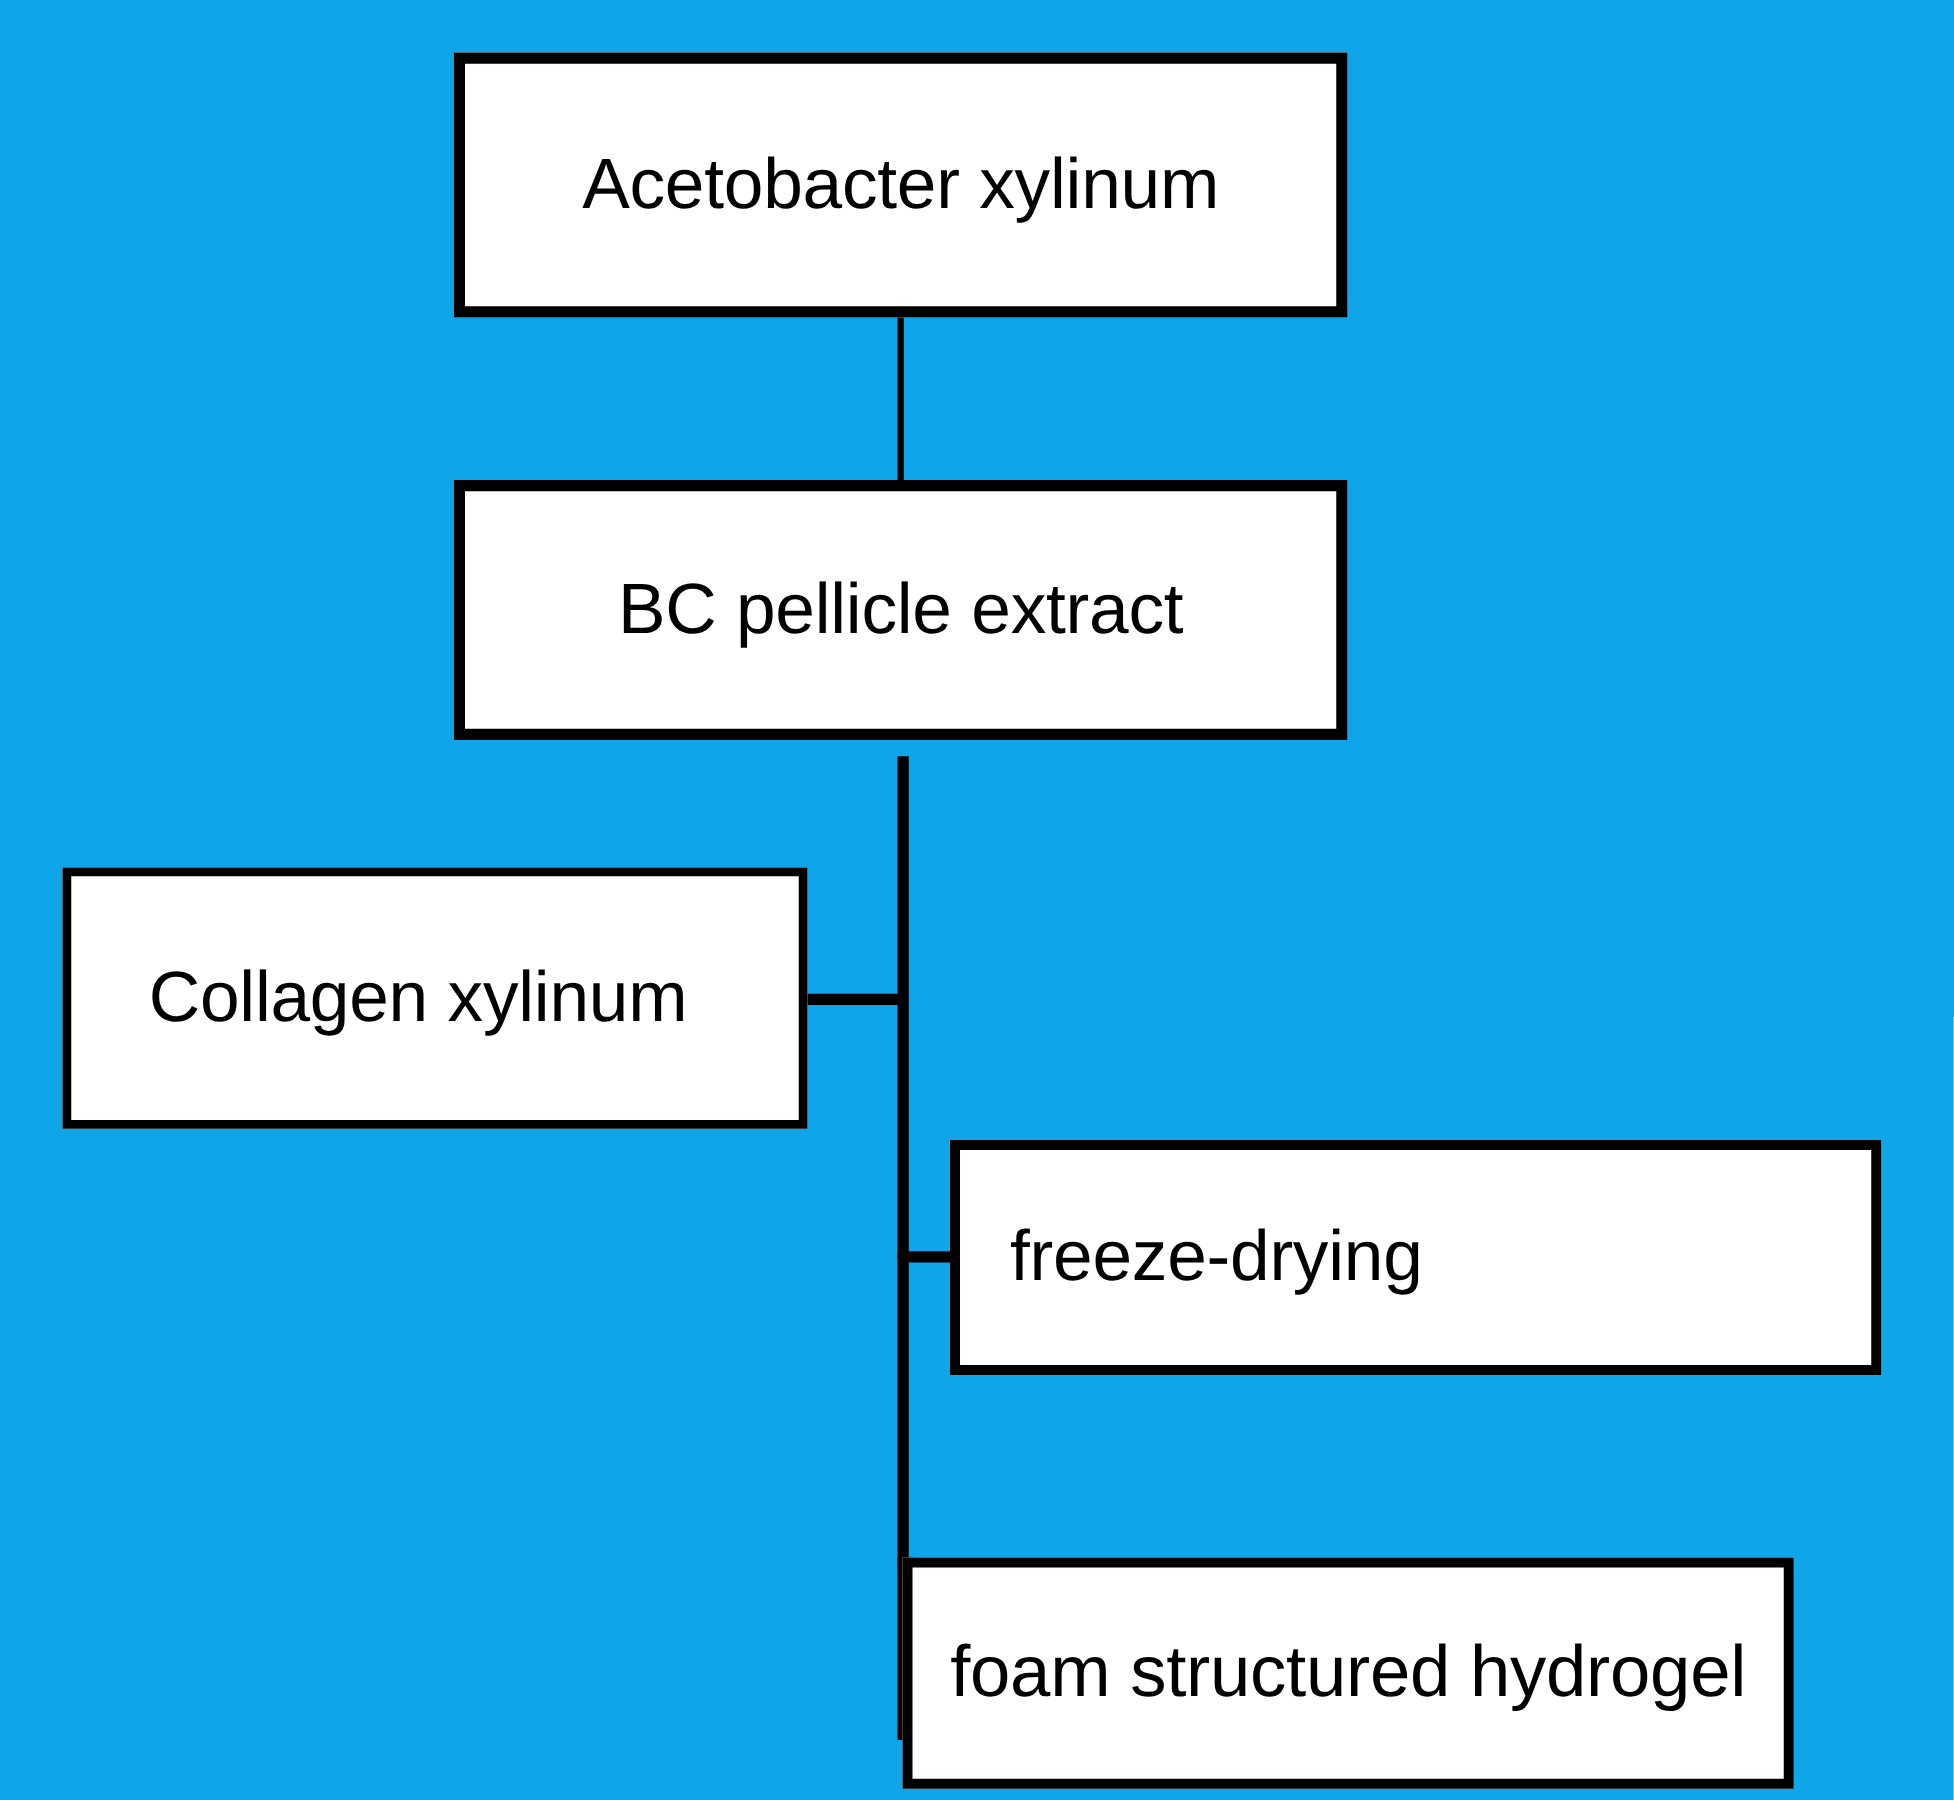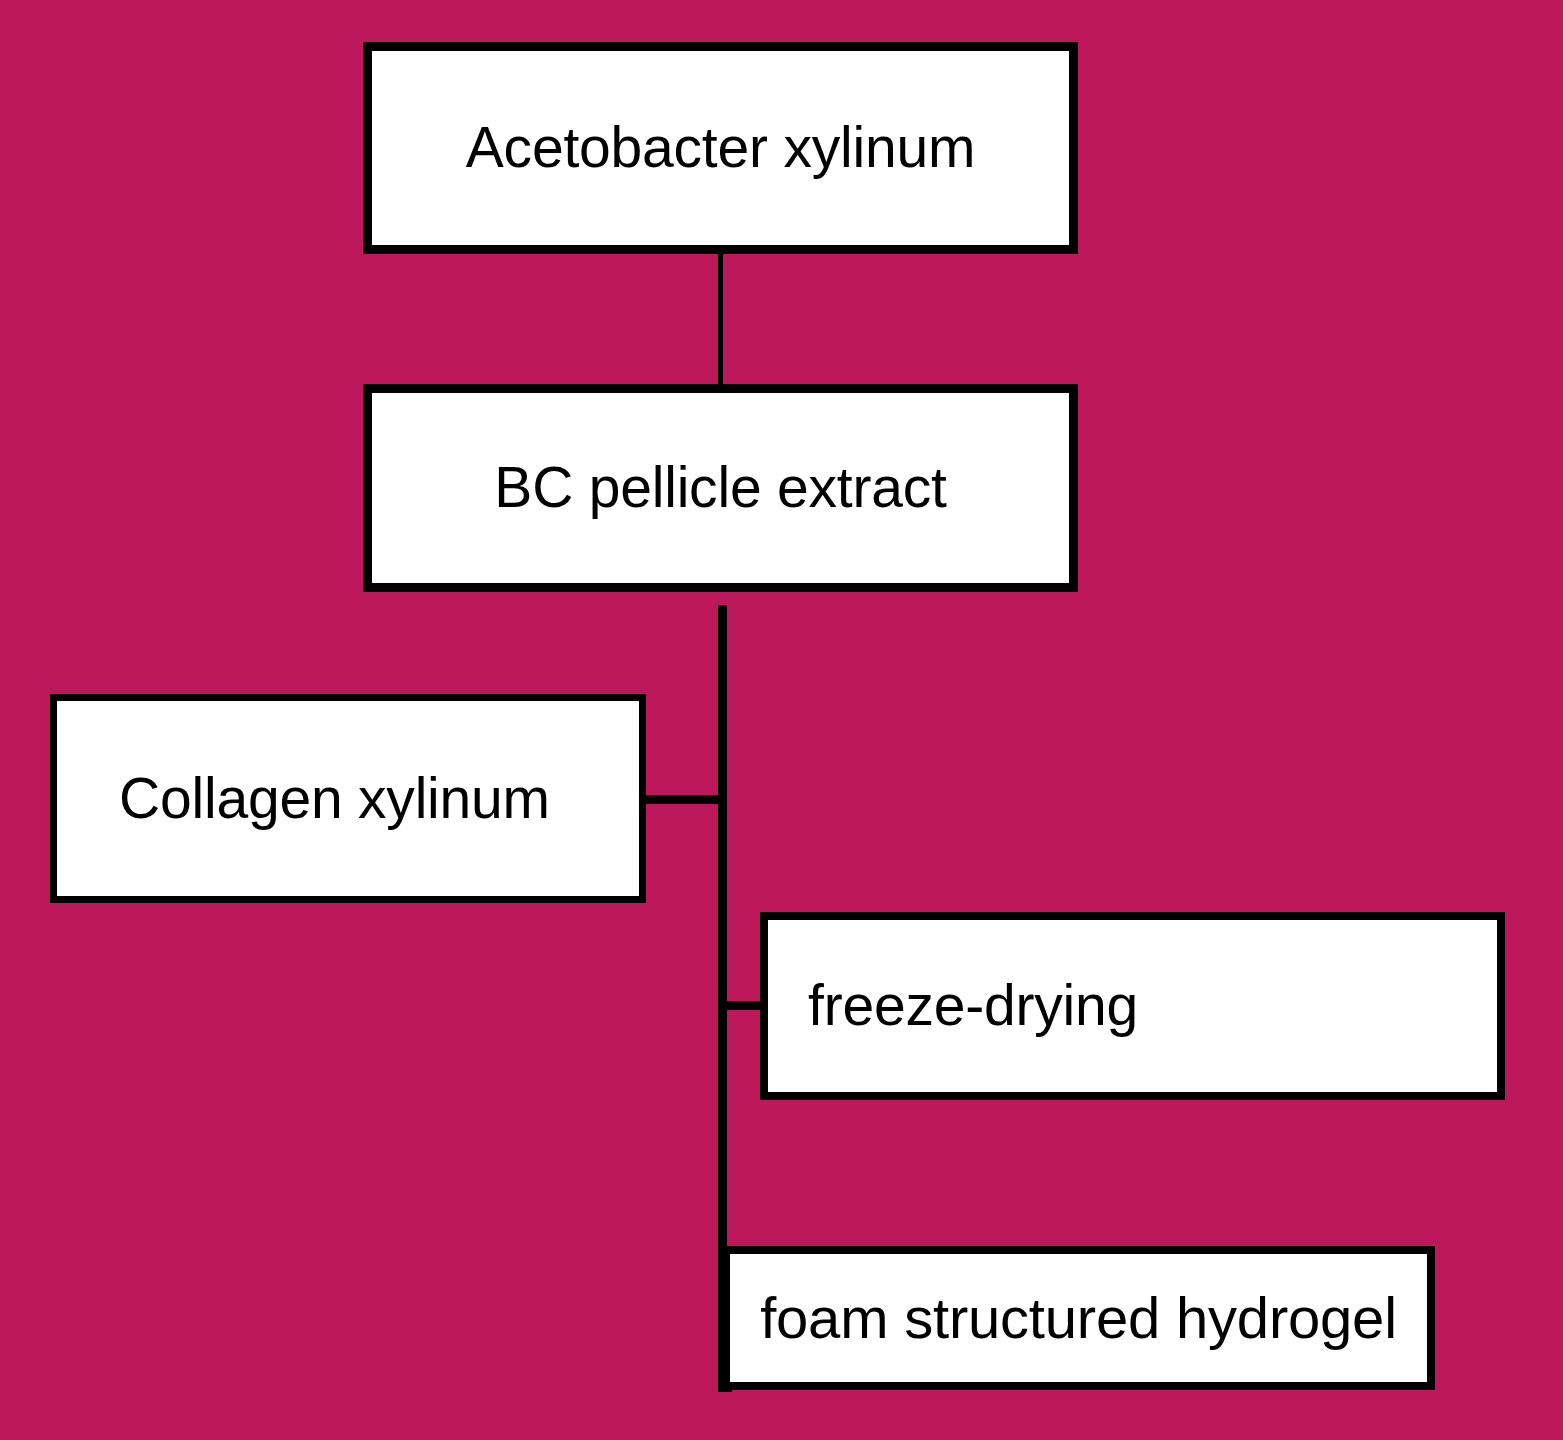--- a/index.html
+++ b/index.html
@@ -5,21 +5,21 @@
 <style>
   html, body {
     margin: 0;
     padding: 0;
     background: #ffffff;
   }
   #canvas {
     position: relative;
     width: 1563px;
     height: 1440px;
-    background: #be185d;
+    background: #0ea5e9;
     overflow: hidden;
     font-family: "Liberation Sans", "DejaVu Sans", sans-serif;
   }
   .node {
     position: absolute;
     box-sizing: border-box;
     background: #ffffff;
     border: 8px solid #000000;
     display: flex;
     align-items: center;
@@ -54,21 +54,21 @@
   }
   #node-freeze-drying {
     left: 760px;  top: 912px;
     width: 745px; height: 188px;
     border-width: 8px;
     justify-content: flex-start;
     padding-left: 40px;
   }
   #node-foam-hydrogel {
     left: 722px;  top: 1246px;
-    width: 713px; height: 144px;
+    width: 713px; height: 185px;
     border-width: 8px;
     justify-content: center;
     overflow: visible;
   }
   #node-foam-hydrogel .node-label {
     font-size: 58px;
   }
 
   
   .conn {

